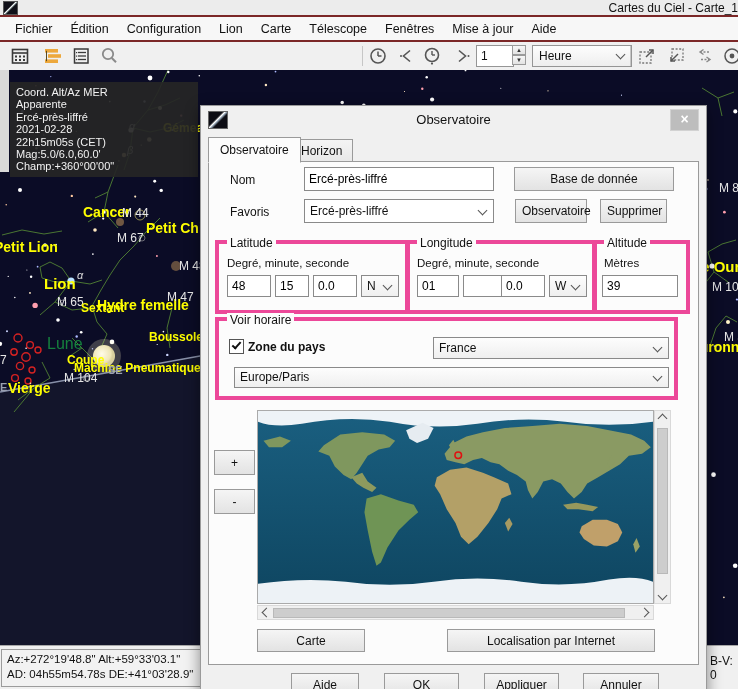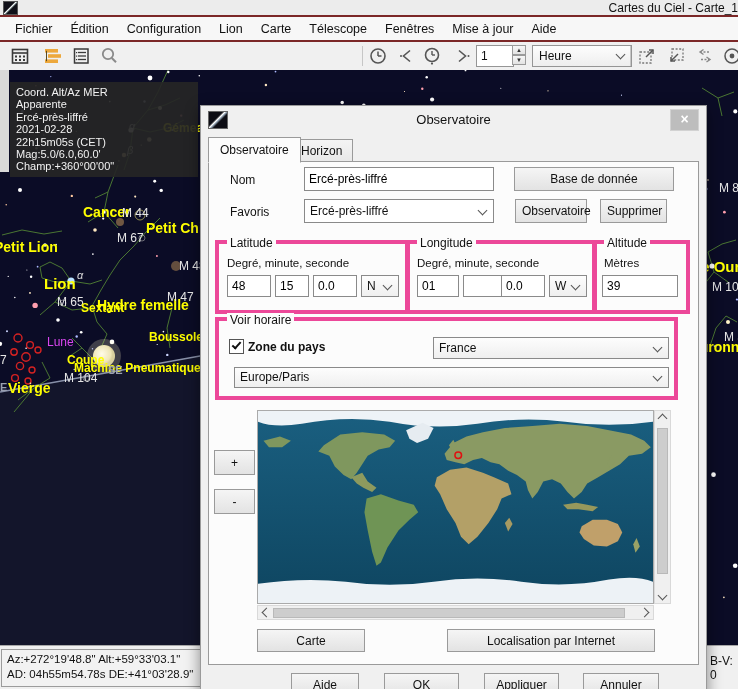--- a/index.html
+++ b/index.html
@@ -37,21 +37,21 @@
   .chart{position:absolute;top:70px;left:0;width:738px;height:575px;background:#0b0c26;overflow:hidden}
   .chart svg{position:absolute;left:0;top:0}
   .left-frame{position:absolute;left:0;top:0;width:9px;height:102px;background:#d9d9d9}
   .sky-label{position:absolute;white-space:nowrap;pointer-events:none}
   .c1{color:#ffff00;font-weight:bold;font-size:14px}
   .c1b{color:#ffff00;font-weight:bold;font-size:15px}
   .c2{color:#ffff00;font-weight:bold;font-size:12px}
   .m{color:#e6e6e6;font-size:12px}
   .star{color:#d8d8d8;font-size:11px;font-style:italic}
   .dir{color:#9aa0b0;font-size:11px;font-weight:bold}
-  .moonlbl{color:#d946ef;font-size:12px}
+  .moonlbl{color:#15803d;font-size:16px}
   .info-box{position:absolute;left:10px;top:12px;width:176px;background:rgba(38,38,38,.93);
     color:#f2f2f2;font-size:11px;line-height:12.4px;padding:4px 6px}
 
   
   .statusbar{position:absolute;top:645px;left:0;right:0;height:44px;background:#f0f0f0;border-top:1px solid #a8a8a8}
   .status-box{position:absolute;left:1px;top:3px;width:196px;height:32px;border:1px solid #9c9c9c;
     background:#f2f2f2;padding:2px 5px;font-size:11.5px;line-height:15px}
   .status-right{position:absolute;left:710px;top:8px;font-size:12px}
 
   

